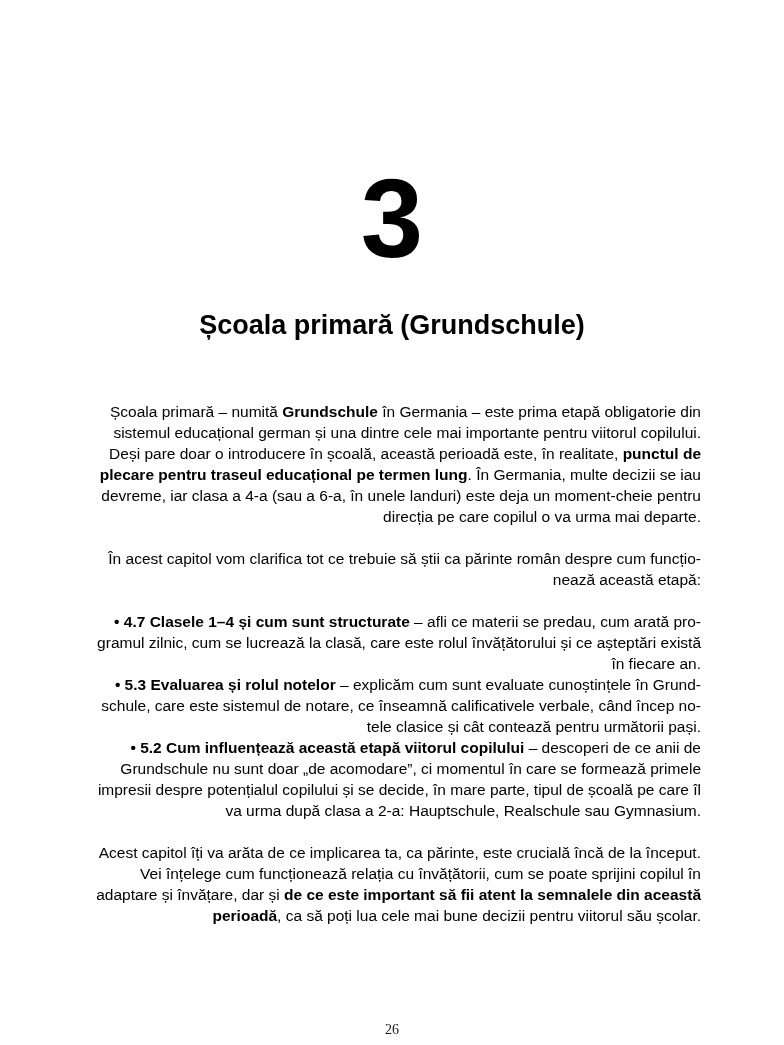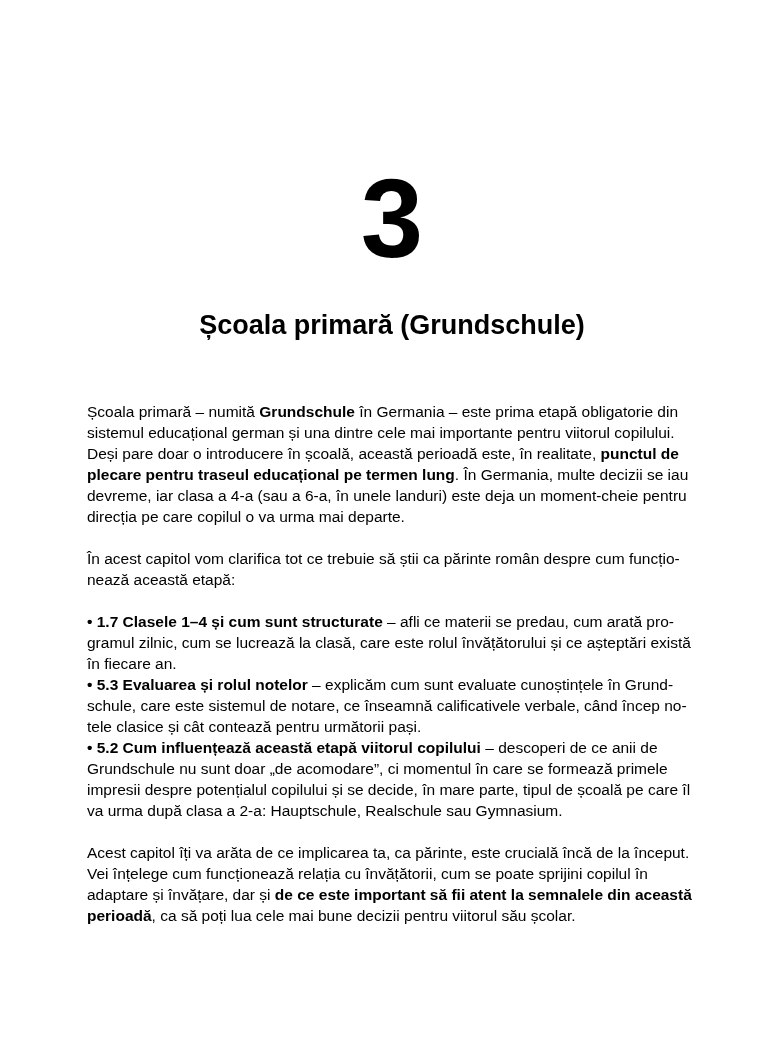--- a/index.html
+++ b/index.html
@@ -37,21 +37,21 @@
     line-height: 1.15;
     font-weight: bold;
   }
   .body-text {
     position: absolute;
     top: 401px;
     left: 87px;
     width: 614px;
     font-size: 15.5px;
     line-height: 21px;
-    text-align: left;
+    text-align: right;
     -webkit-hyphens: manual;
     hyphens: manual;
   }
   .body-text p {
     margin: 0;
     padding: 0;
   }
   .body-text p.gap-after {
     margin-bottom: 21px;
   }
@@ -75,20 +75,21 @@
 
 <div class="page">
 
   <div class="chapter-number">3</div>
 
   <h1 class="page-title" style="margin:0; font-size:27px;">Școala primară (Grundschule)</h1>
 
   <div class="body-text">
       <p class="gap-after"><span>Școala primară – numită </span><strong>Grundschule</strong><span> în Germania – este prima etapă obligatorie din sistemul educațional german și una dintre cele mai importante pentru viitorul copilului. Deși pare doar o introducere în școală, această perioadă este, în realitate, </span><strong>punctul de plecare pentru traseul educațional pe termen lung</strong><span>. În Germania, multe decizii se iau devreme, iar clasa a 4-a (sau a 6-a, în unele landuri) este deja un moment-cheie pentru direcția pe care copilul o va urma mai departe.</span></p>
       <p class="gap-after"><span>În acest capitol vom clarifica tot ce trebuie să știi ca părinte român despre cum funcțio­nează această etapă:</span></p>
-      <p><strong>• 1.7 Clasele 1–4 și cum sunt structurate</strong><span> – afli ce materii se predau, cum arată pro­gramul zilnic, cum se lucrează la clasă, care este rolul învățătorului și ce așteptări exis­tă în fiecare an.</span></p>
+      <p><strong>• 4.7 Clasele 1–4 și cum sunt structurate</strong><span> – afli ce materii se predau, cum arată pro­gramul zilnic, cum se lucrează la clasă, care este rolul învățătorului și ce așteptări exis­tă în fiecare an.</span></p>
       <p><strong>• 5.3 Evaluarea și rolul notelor</strong><span> – explicăm cum sunt evaluate cunoștințele în Grund­schule, care este sistemul de notare, ce înseamnă calificativele verbale, când încep no­tele clasice și cât contează pentru următorii pași.</span></p>
       <p class="gap-after"><strong>• 5.2 Cum influențează această etapă viitorul copilului</strong><span> – descoperi de ce anii de Grundschule nu sunt doar „de acomodare”, ci momentul în care se formează primele impresii despre potențialul copilului și se decide, în mare parte, tipul de școală pe care îl va urma după clasa a 2-a: Hauptschule, Realschule sau Gymnasium.</span></p>
       <p><span>Acest capitol îți va arăta de ce implicarea ta, ca părinte, este crucială încă de la înce­put. Vei înțelege cum funcționează relația cu învățătorii, cum se poate sprijini copilul în adaptare și învățare, dar și </span><strong>de ce este important să fii atent la semnalele din aceas­tă perioadă</strong><span>, ca să poți lua cele mai bune decizii pentru viitorul său școlar.</span></p>
     </div>
 
+  <div class="page-number">26</div>
 
 </div>
 
 </body></html>

